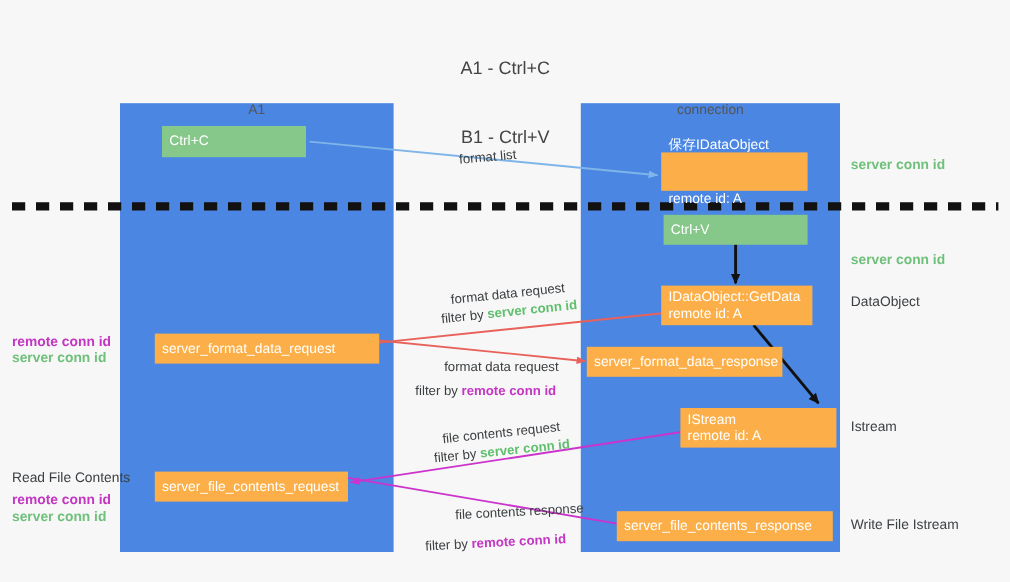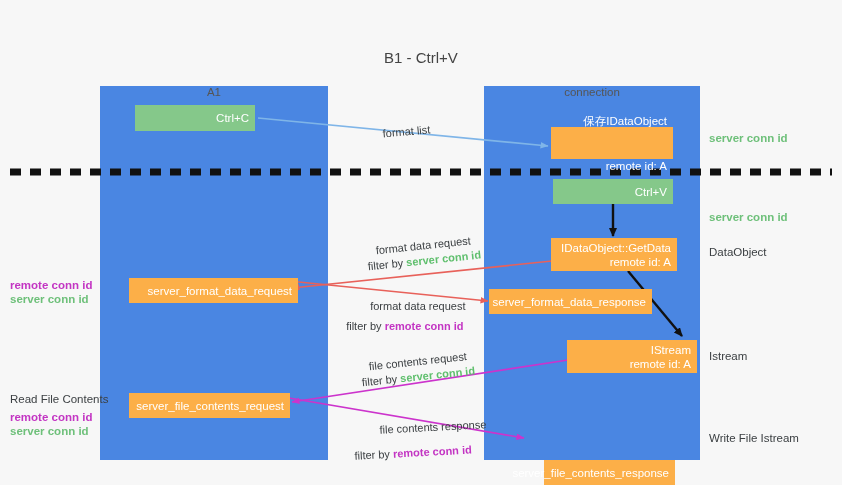--- a/index.html
+++ b/index.html
@@ -44,21 +44,21 @@
     white-space: pre;
   }
   #head-a1 { left: 100px; top: 57px; width: 228px; }
   #head-b1 { left: 484px; top: 57px; width: 216px; }
 
   
   .box {
     box-sizing: border-box;
     display: flex;
     flex-direction: column;
-    align-items: flex-end;
+    align-items: flex-start;
     justify-content: center;
     color: #ffffff;
     font-size: 11.5px;
     line-height: 14px;
     text-align: center;
     white-space: pre;
     padding: 2px 6px;
   }
   .box.green  { background: #85c88a; }
   .box.orange { background: #fcaf48; }
@@ -118,20 +118,21 @@
   <line x1="552" y1="261" x2="292" y2="288" stroke="#e8615a" stroke-width="1.6" marker-end="url(#ah-red)"></line>
 
   <line x1="289" y1="281" x2="488" y2="301" stroke="#e8615a" stroke-width="1.6" marker-end="url(#ah-red)"></line>
 
   <line x1="568" y1="360" x2="292" y2="402" stroke="#cc33cc" stroke-width="1.6" marker-end="url(#ah-magenta)"></line>
 
   <line x1="289" y1="398" x2="524" y2="438" stroke="#cc33cc" stroke-width="1.6" marker-end="url(#ah-magenta)"></line>
 </svg>
 
 <div class="abs" id="title">
+  <div>A1 - Ctrl+C</div>
   <div>B1 - Ctrl+V</div>
 </div>
 
 <div class="abs col-head" id="head-a1">
   <div>A1</div>
 </div>
 <div class="abs col-head" id="head-b1">
   <div>connection</div>
 </div>
 
@@ -151,33 +152,33 @@
 <div class="abs box orange" style="left:551px; top:238px; width:126px; height:33px;">
   <div>IDataObject::GetData</div>
   <div class="l2">remote id: A</div>
 </div>
 
 <div class="abs box orange" style="left:567px; top:340px; width:130px; height:33px;">
   <div>IStream</div>
   <div class="l2">remote id: A</div>
 </div>
 
-<div class="abs box orange" style="left:129px; top:278px; width:169px; height:25px;">
+<div class="abs box orange" style="left:129px; top:278px; width:187px; height:25px;">
   <div>server_format_data_request</div>
 </div>
 
 <div class="abs box orange" style="left:489px; top:289px; width:163px; height:25px;">
   <div>server_format_data_response</div>
 </div>
 
 <div class="abs box orange" style="left:129px; top:393px; width:161px; height:25px;">
   <div>server_file_contents_request</div>
 </div>
 
-<div class="abs box orange" style="left:544px; top:426px; width:131px; height:25px;margin-top:34px;">
+<div class="abs box orange" style="left:514px; top:426px; width:180px; height:25px;">
   <div>server_file_contents_response</div>
 </div>
 
 <div class="abs side-label green-txt" style="left:709px; top:131px;">server conn id</div>
 
 <div class="abs side-label green-txt" style="left:709px; top:210px;">server conn id</div>
 
 <div class="abs side-label dark-txt" style="left:709px; top:245px;">DataObject</div>
 
 <div class="abs side-label dark-txt" style="left:709px; top:349px;">Istream</div>

